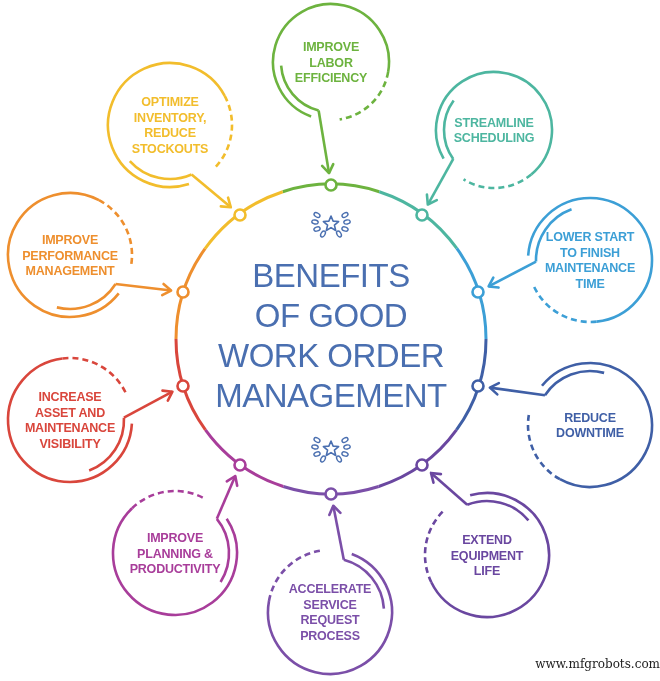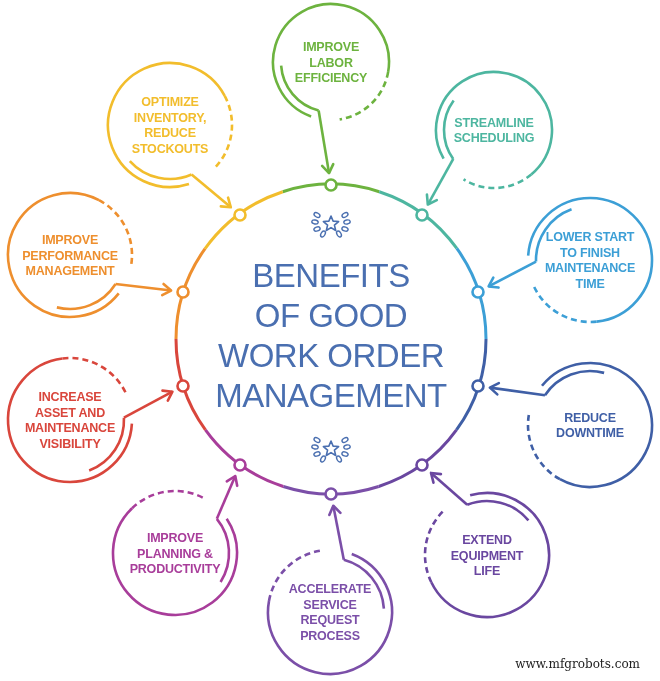--- a/index.html
+++ b/index.html
@@ -1,20 +1,20 @@
 <!DOCTYPE html>
 <html><head>
 <meta charset="utf-8">
 <style>
   html, body { margin: 0; padding: 0; background: #ffffff; }
   body { width: 660px; height: 681px; overflow: hidden; position: relative; font-family: "Liberation Sans", sans-serif; }
   #diagram { position: absolute; left: 0; top: 0; width: 660px; height: 681px; }
   .bubble-text { font-family: "Liberation Sans", sans-serif; font-weight: bold; font-size: 12.5px; text-anchor: middle; letter-spacing: -0.2px; }
   .title-text { font-family: "Liberation Sans", sans-serif; font-size: 33px; text-anchor: middle; fill: #4a6fb0; letter-spacing: -0.5px; }
-  .watermark { position: absolute; right: 20px; bottom: 10px; font-family: "DejaVu Serif", serif; font-size: 12px; color: #222; margin-top: 31px; }
+  .watermark { position: absolute; right: 0; bottom: 10px; font-family: "DejaVu Serif", serif; font-size: 12px; color: #222; margin-top: 31px; }
 </style>
 </head>
 <body>
 
 <svg id="diagram" xmlns="http://www.w3.org/2000/svg" width="660" height="681" viewBox="0 0 660 681">
   <defs></defs>
   <g id="ring">
       <path d="M282.7501964619368,191.70113218853885 A155,155 0 0 1 379.2498035380632,191.70113218853888" fill="none" stroke="#6db33f" stroke-width="3"></path>
       <path d="M379.2498035380632,191.70113218853888 A155,155 0 0 1 456.8282056780355,248.48888103748806" fill="none" stroke="#4db6a0" stroke-width="3"></path>
       <path d="M456.8282056780355,248.48888103748806 A155,155 0 0 1 486,339" fill="none" stroke="#3c9fd6" stroke-width="3"></path>

